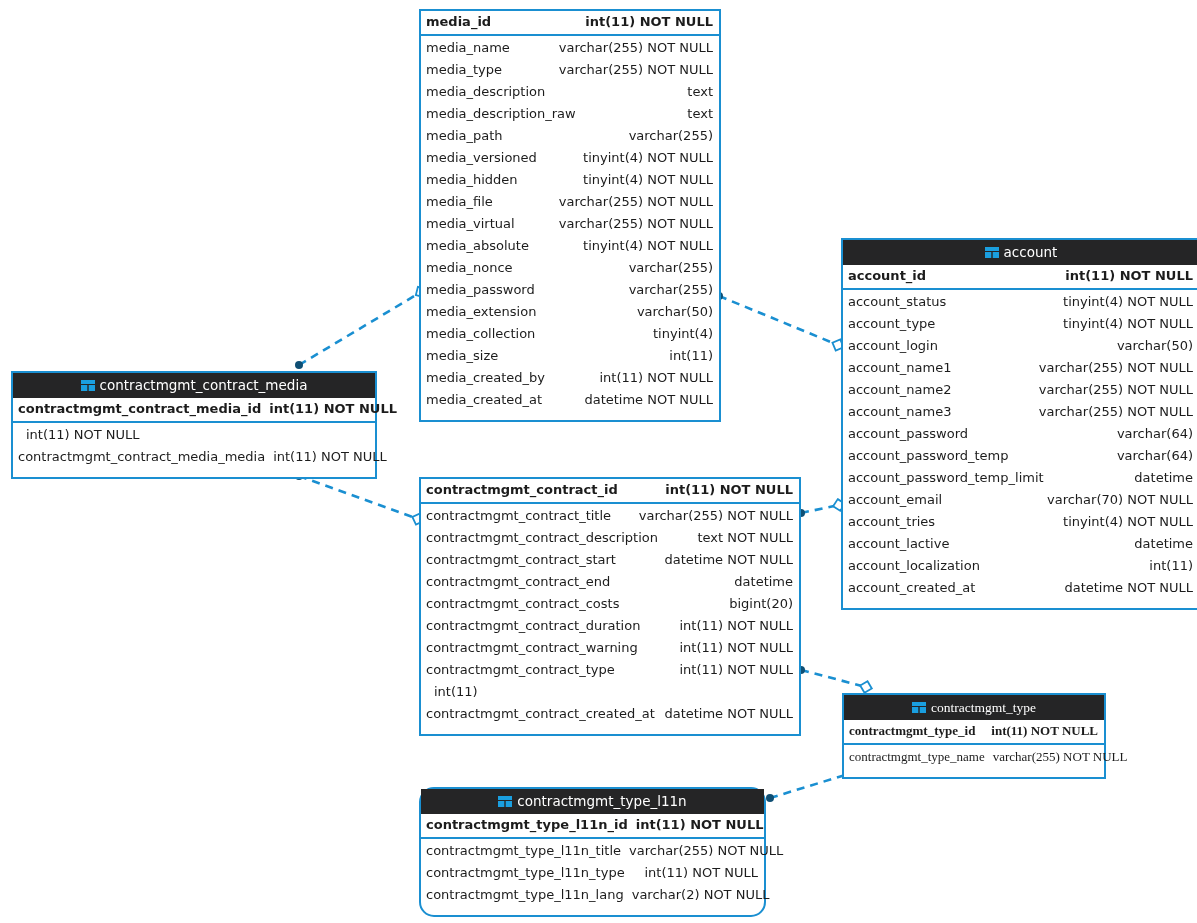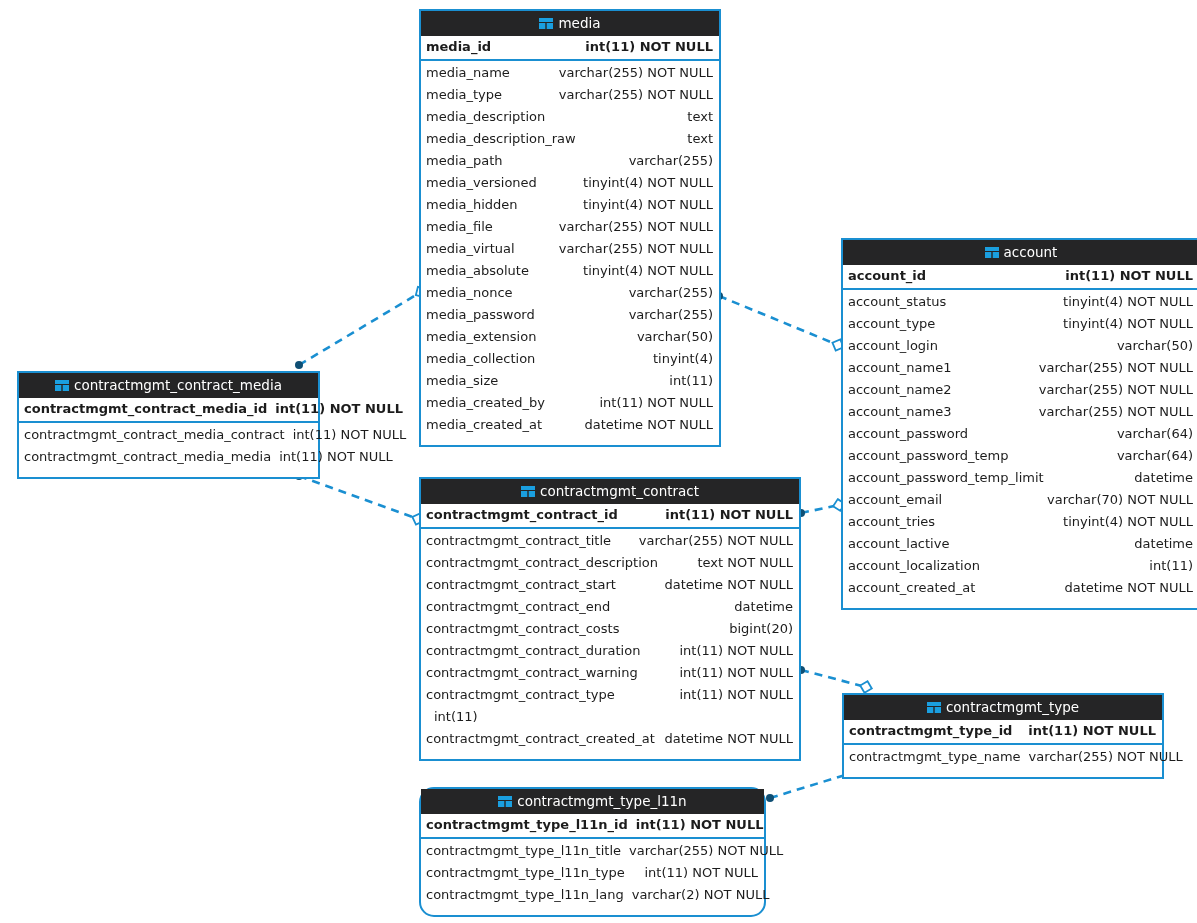--- a/index.html
+++ b/index.html
@@ -104,25 +104,20 @@
       </g>
       <g>
         <line x1="770" y1="798" x2="855" y2="772" stroke="#1a8fd1" stroke-width="2.6" stroke-dasharray="8 6" stroke-linecap="butt"></line>
         <circle cx="770" cy="798" r="4" fill="#0f4f74"></circle>
         <g transform="translate(855,772) rotate(-17.007946955407327)">
           <polygon points="0,-6 6,0 0,6 -6,0" fill="#ffffff" stroke="#1a8fd1" stroke-width="1.8"></polygon>
         </g>
       </g>
     </svg>
 <div class="entity" style="left: 419px; top: 9px; width: 302px;">
-      <div class="entity-header"><svg viewBox="0 0 14 11" class="tbl-icon">
-          <rect x="0" y="0" width="14" height="4" fill="#1a9fe0"></rect>
-          <rect x="0" y="5" width="6.3" height="6" fill="#1a9fe0"></rect>
-          <rect x="7.7" y="5" width="6.3" height="6" fill="#1a9fe0"></rect>
-        </svg><span>media</span></div>
       <div class="pk-row">
         <div class="row">
           <span class="col-name">media_id</span>
           <span class="col-type">int(11) NOT NULL</span>
         </div>
       </div>
       <div class="body-rows">
         <div class="row">
           <span class="col-name">media_name</span>
           <span class="col-type">varchar(255) NOT NULL</span>
@@ -257,49 +252,43 @@
         <div class="row">
           <span class="col-name">account_localization</span>
           <span class="col-type">int(11)</span>
         </div>
         <div class="row">
           <span class="col-name">account_created_at</span>
           <span class="col-type">datetime NOT NULL</span>
         </div>
       </div>
     </div>
-    <div class="entity" style="left: 17px; top: 371px; width: 303px;">
+    <div class="entity" style="left: 11px; top: 371px; width: 366px;">
       <div class="entity-header"><svg viewBox="0 0 14 11" class="tbl-icon">
           <rect x="0" y="0" width="14" height="4" fill="#1a9fe0"></rect>
           <rect x="0" y="5" width="6.3" height="6" fill="#1a9fe0"></rect>
           <rect x="7.7" y="5" width="6.3" height="6" fill="#1a9fe0"></rect>
         </svg><span>contractmgmt_contract_media</span></div>
       <div class="pk-row">
         <div class="row">
           <span class="col-name">contractmgmt_contract_media_id</span>
           <span class="col-type">int(11) NOT NULL</span>
         </div>
       </div>
       <div class="body-rows">
         <div class="row">
-          <span class="col-name">contractmgmt_contract_media_contract</span>
           <span class="col-type">int(11) NOT NULL</span>
         </div>
         <div class="row">
           <span class="col-name">contractmgmt_contract_media_media</span>
           <span class="col-type">int(11) NOT NULL</span>
         </div>
       </div>
     </div>
     <div class="entity" style="left: 419px; top: 477px; width: 382px;">
-      <div class="entity-header"><svg viewBox="0 0 14 11" class="tbl-icon">
-          <rect x="0" y="0" width="14" height="4" fill="#1a9fe0"></rect>
-          <rect x="0" y="5" width="6.3" height="6" fill="#1a9fe0"></rect>
-          <rect x="7.7" y="5" width="6.3" height="6" fill="#1a9fe0"></rect>
-        </svg><span>contractmgmt_contract</span></div>
       <div class="pk-row">
         <div class="row">
           <span class="col-name">contractmgmt_contract_id</span>
           <span class="col-type">int(11) NOT NULL</span>
         </div>
       </div>
       <div class="body-rows">
         <div class="row">
           <span class="col-name">contractmgmt_contract_title</span>
           <span class="col-type">varchar(255) NOT NULL</span>
@@ -334,21 +323,21 @@
         </div>
         <div class="row">
           <span class="col-type">int(11)</span>
         </div>
         <div class="row">
           <span class="col-name">contractmgmt_contract_created_at</span>
           <span class="col-type">datetime NOT NULL</span>
         </div>
       </div>
     </div>
-    <div class="entity" style="left: 842px; top: 693px; width: 322px;">
+    <div class="entity" style="left: 842px; top: 693px; width: 264px; font-family: Liberation Serif, serif;">
       <div class="entity-header"><svg viewBox="0 0 14 11" class="tbl-icon">
           <rect x="0" y="0" width="14" height="4" fill="#1a9fe0"></rect>
           <rect x="0" y="5" width="6.3" height="6" fill="#1a9fe0"></rect>
           <rect x="7.7" y="5" width="6.3" height="6" fill="#1a9fe0"></rect>
         </svg><span>contractmgmt_type</span></div>
       <div class="pk-row">
         <div class="row">
           <span class="col-name">contractmgmt_type_id</span>
           <span class="col-type">int(11) NOT NULL</span>
         </div>

